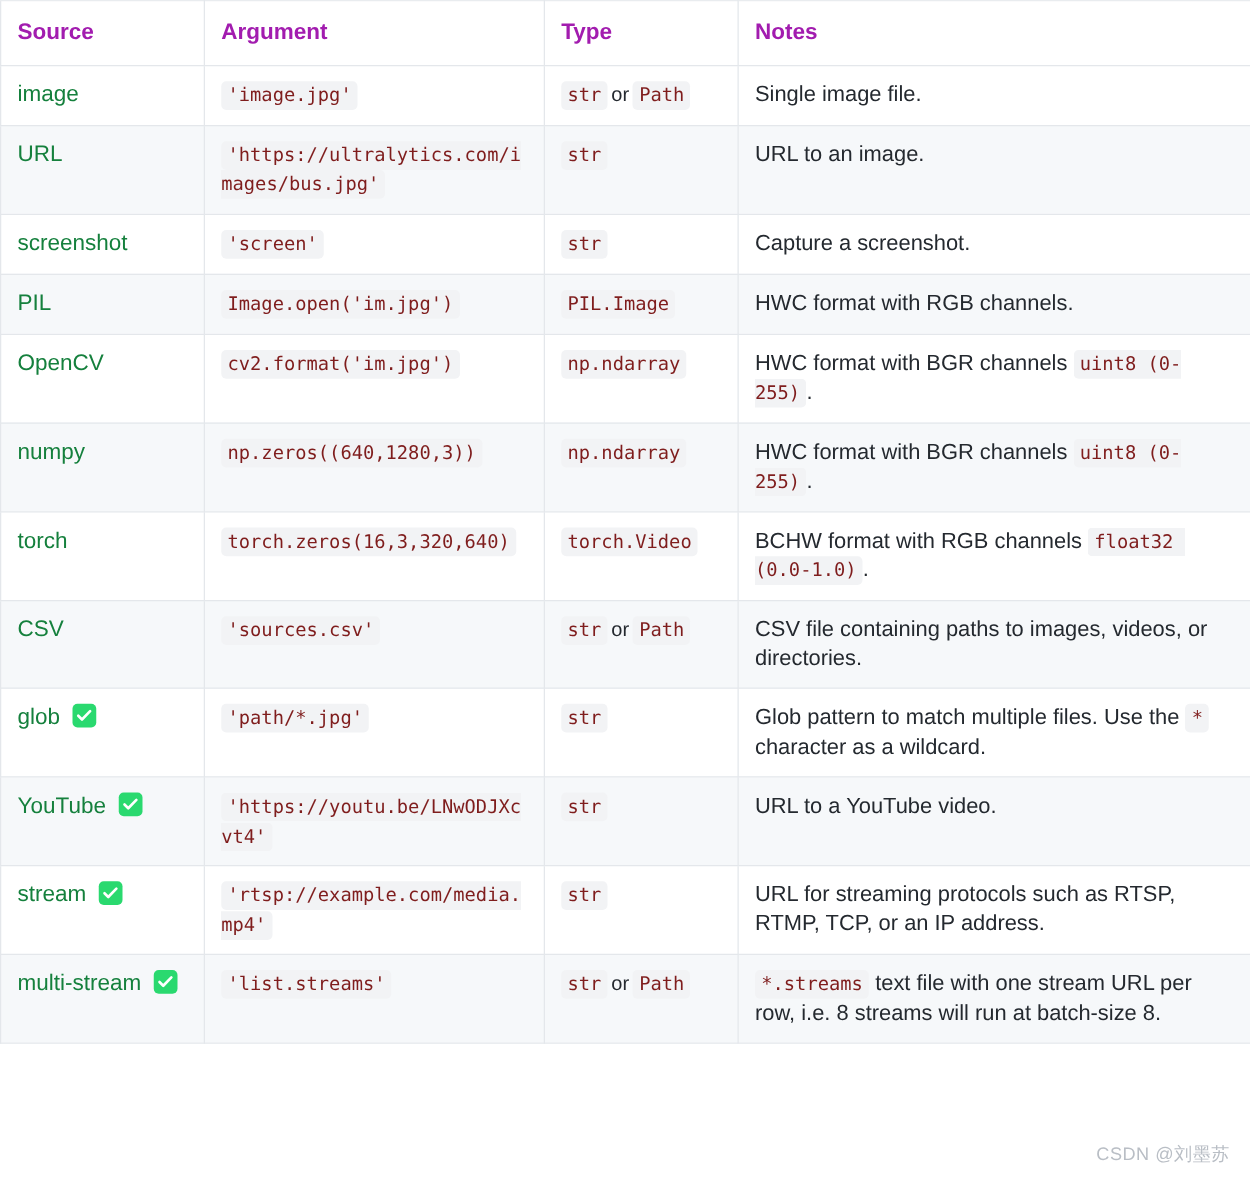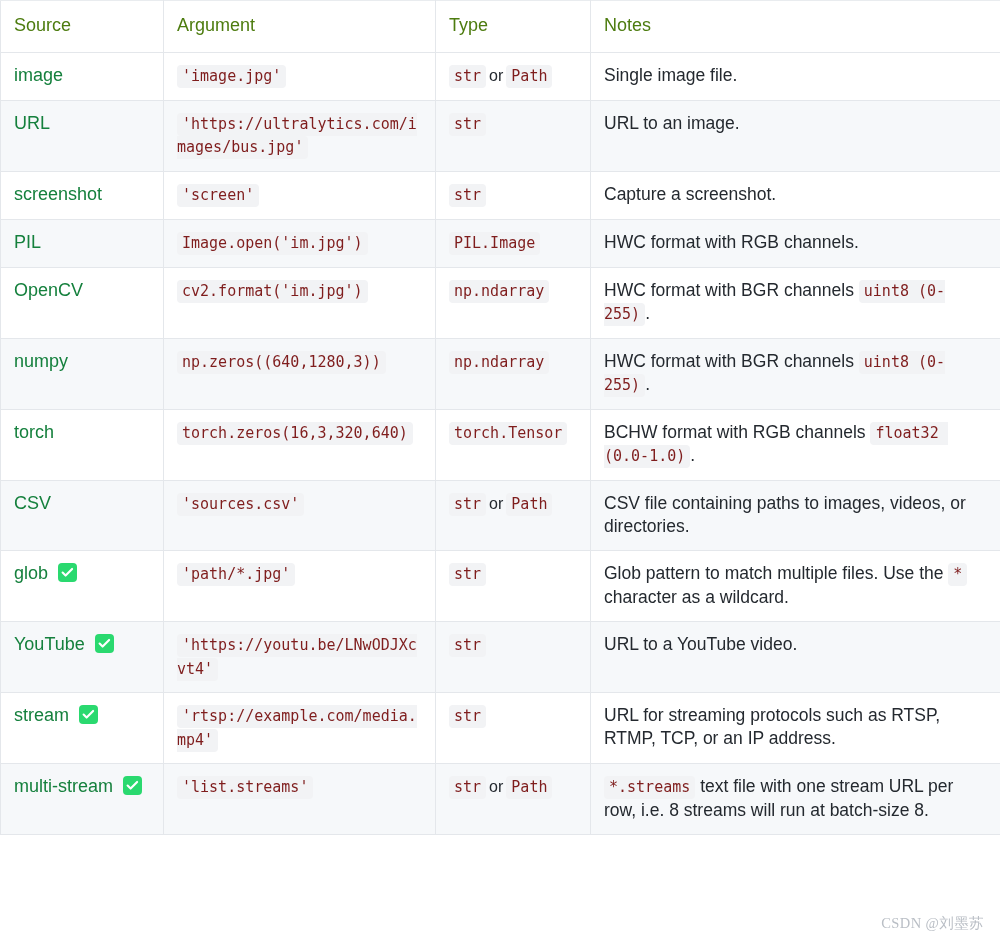--- a/index.html
+++ b/index.html
@@ -35,26 +35,26 @@
   table.src-table td {
     border: 1px solid #e4e7eb;
     text-align: left;
     vertical-align: top;
     padding: 11px 13px 12px 13px;
     line-height: 1.33;
     word-wrap: break-word;
     overflow-wrap: break-word;
   }
   table.src-table thead th {
-    font-weight: normal;
+    font-weight: bold;
     font-size: 18px;
     background: #ffffff;
     padding-top: 13px;
     padding-bottom: 14px;
-    color: #4d7c0f;
+    color: #a21caf;
     border-top: 1px solid #e9ecef;
     margin-top: 40px;
   }
   table.src-table tbody tr.stripe > td {
     background: #f6f8fa;
   }
   table.src-table tbody tr.plain > td {
     background: #ffffff;
   }
 
@@ -102,21 +102,21 @@
     position: absolute;
     left: 3px;
     top: 3px;
   }
   .watermark {
     position: absolute;
     right: 16px;
     bottom: 14px;
     font-size: 14.5px;
     color: #b9bec5;
-    font-family: Liberation Serif, serif;
+    font-family: Liberation Sans, sans-serif;
     letter-spacing: 0.4px;
     pointer-events: none;
   }
 </style>
 </head>
 <body>
 
 <div class="table-wrap">
   <table class="src-table">
     <colgroup>
@@ -166,21 +166,21 @@
         </tr>
         <tr class="stripe">
           <td class="src-cell"><span>numpy</span></td>
           <td><code class="inl">np.zeros((640,1280,3))</code></td>
           <td class="type-cell"><code class="inl nobreak">np.ndarray</code></td>
           <td class="notes-cell"><span>HWC format with BGR channels </span><code class="inl nobreak">uint8 (0-255)</code><span>.</span></td>
         </tr>
         <tr class="plain">
           <td class="src-cell"><span>torch</span></td>
           <td><code class="inl">torch.zeros(16,3,320,640)</code></td>
-          <td class="type-cell"><code class="inl nobreak">torch.Tensor</code></td>
+          <td class="type-cell"><code class="inl nobreak">torch.Video</code></td>
           <td class="notes-cell"><span>BCHW format with RGB channels </span><code class="inl nobreak">float32 (0.0-1.0)</code><span>.</span></td>
         </tr>
         <tr class="stripe">
           <td class="src-cell"><span>CSV</span></td>
           <td><code class="inl">'sources.csv'</code></td>
           <td class="type-cell"><code class="inl nobreak">str</code><span class="type-sep">or</span><code class="inl nobreak">Path</code></td>
           <td class="notes-cell"><span>CSV file containing paths to images, videos, or directories.</span></td>
         </tr>
         <tr class="plain">
           <td class="src-cell"><span>glob</span> <span class="check-badge"><svg width="13" height="13" viewBox="0 0 13 13" aria-hidden="true">

